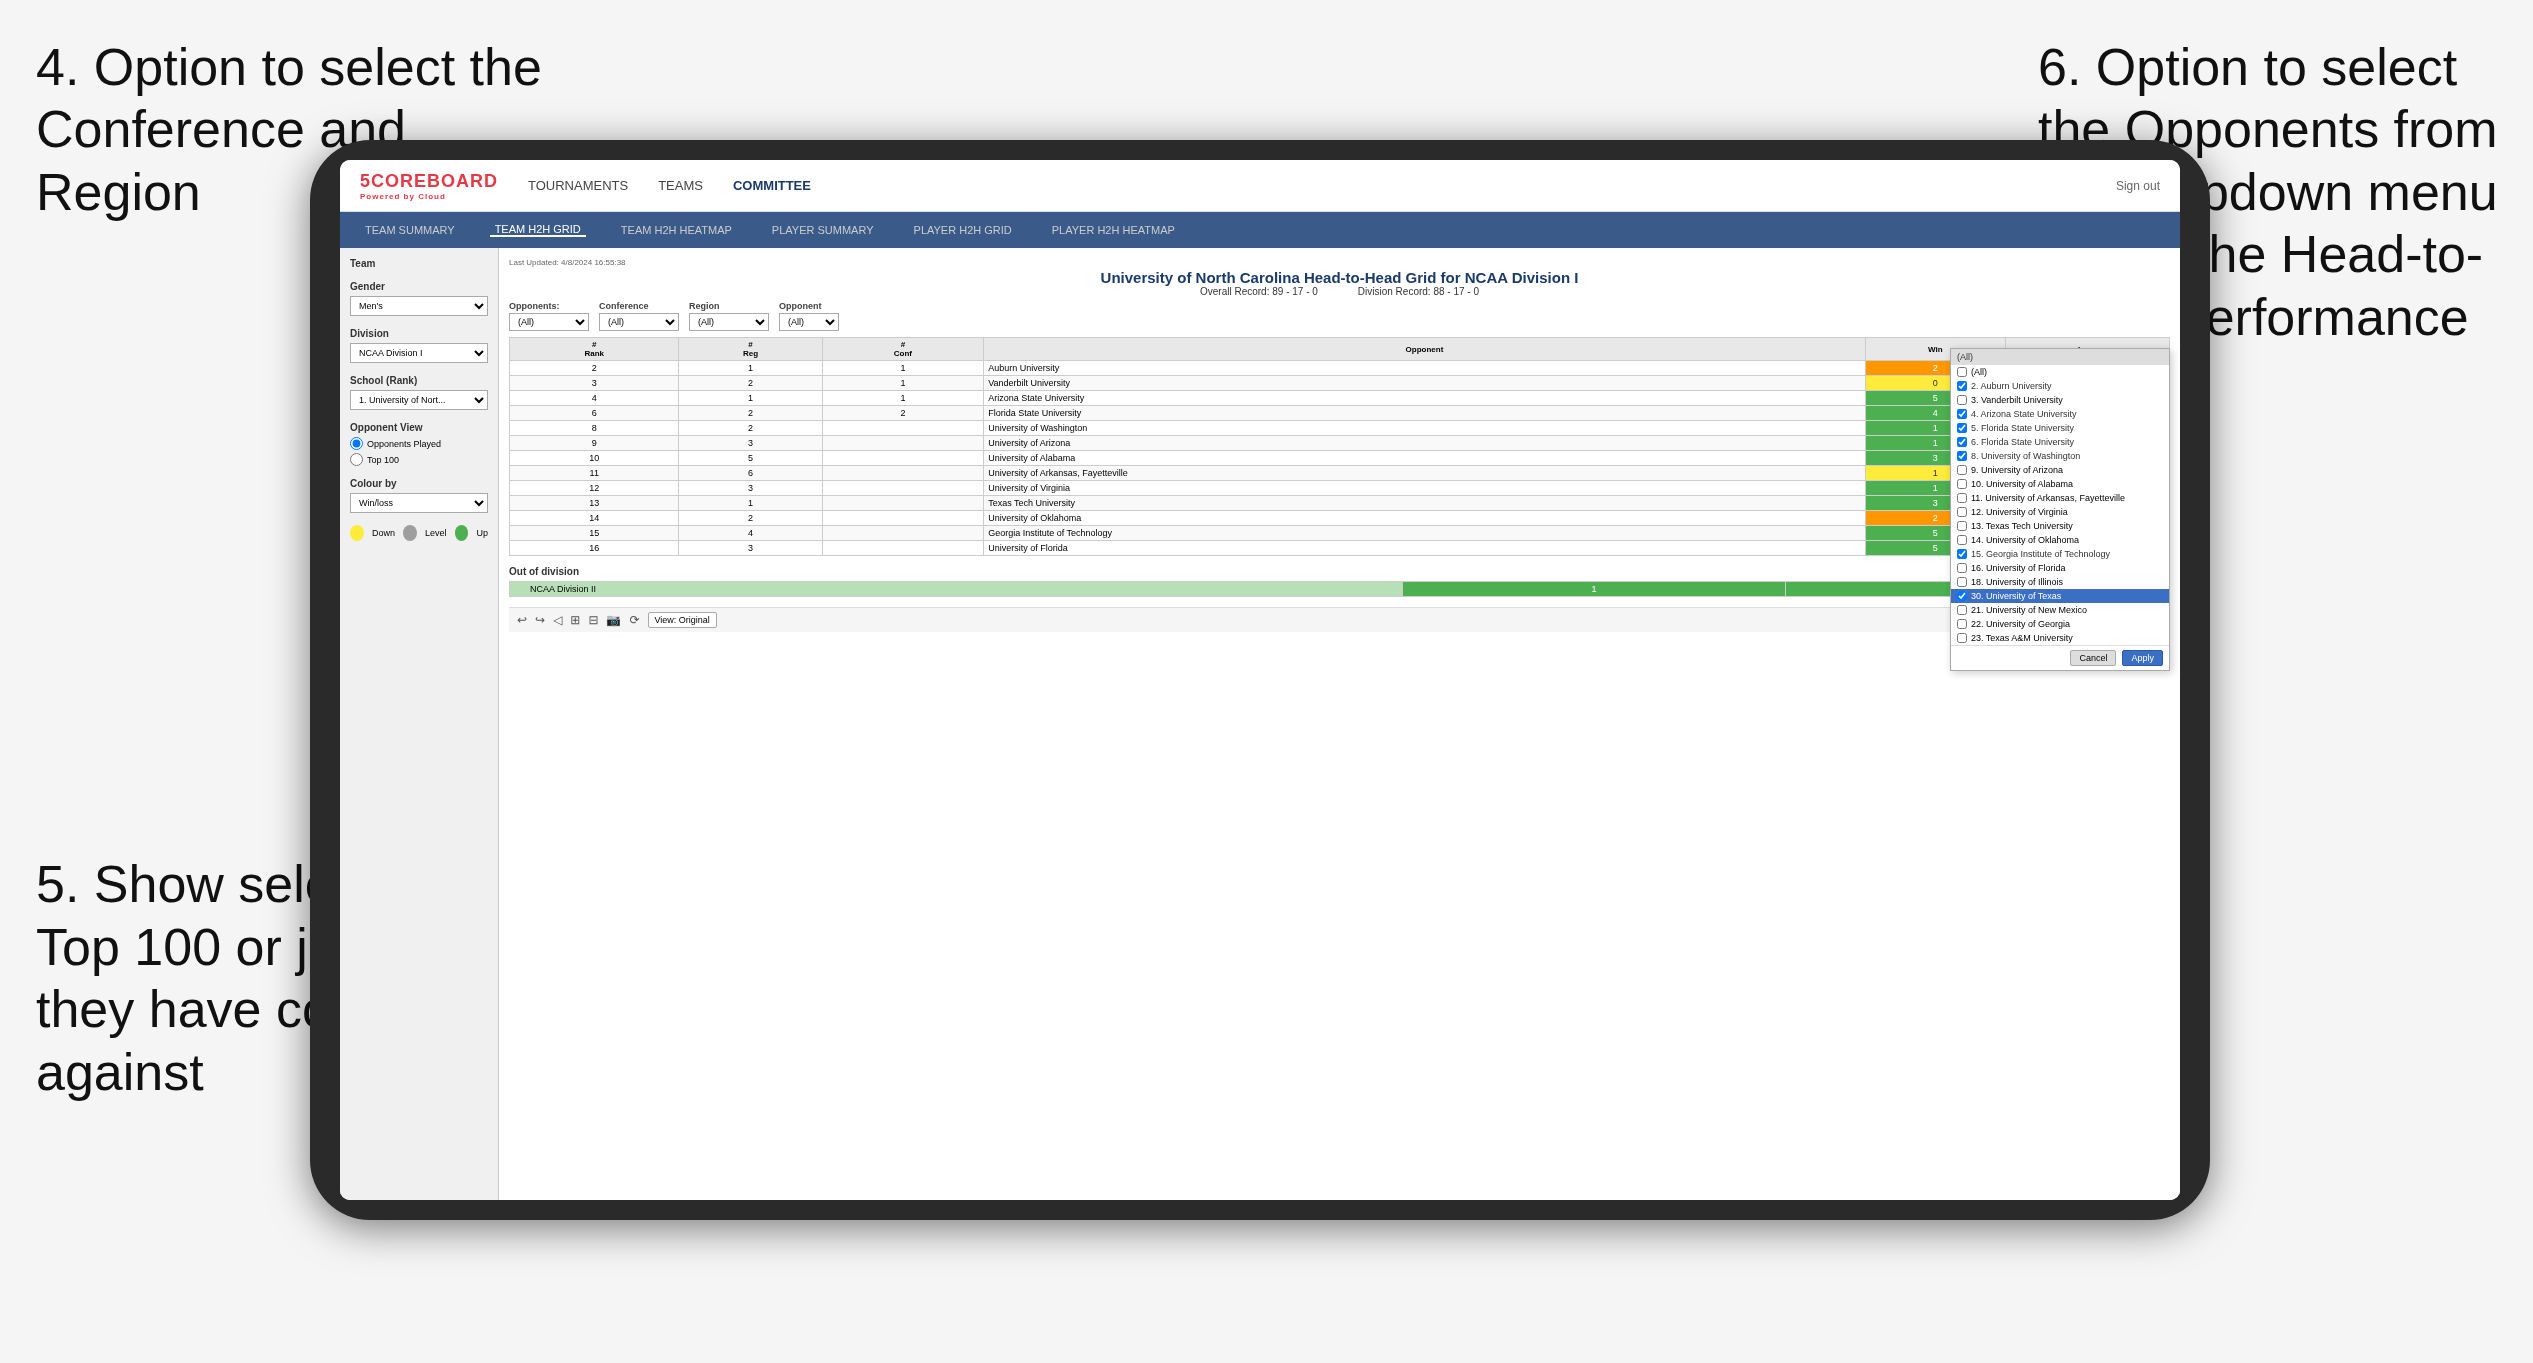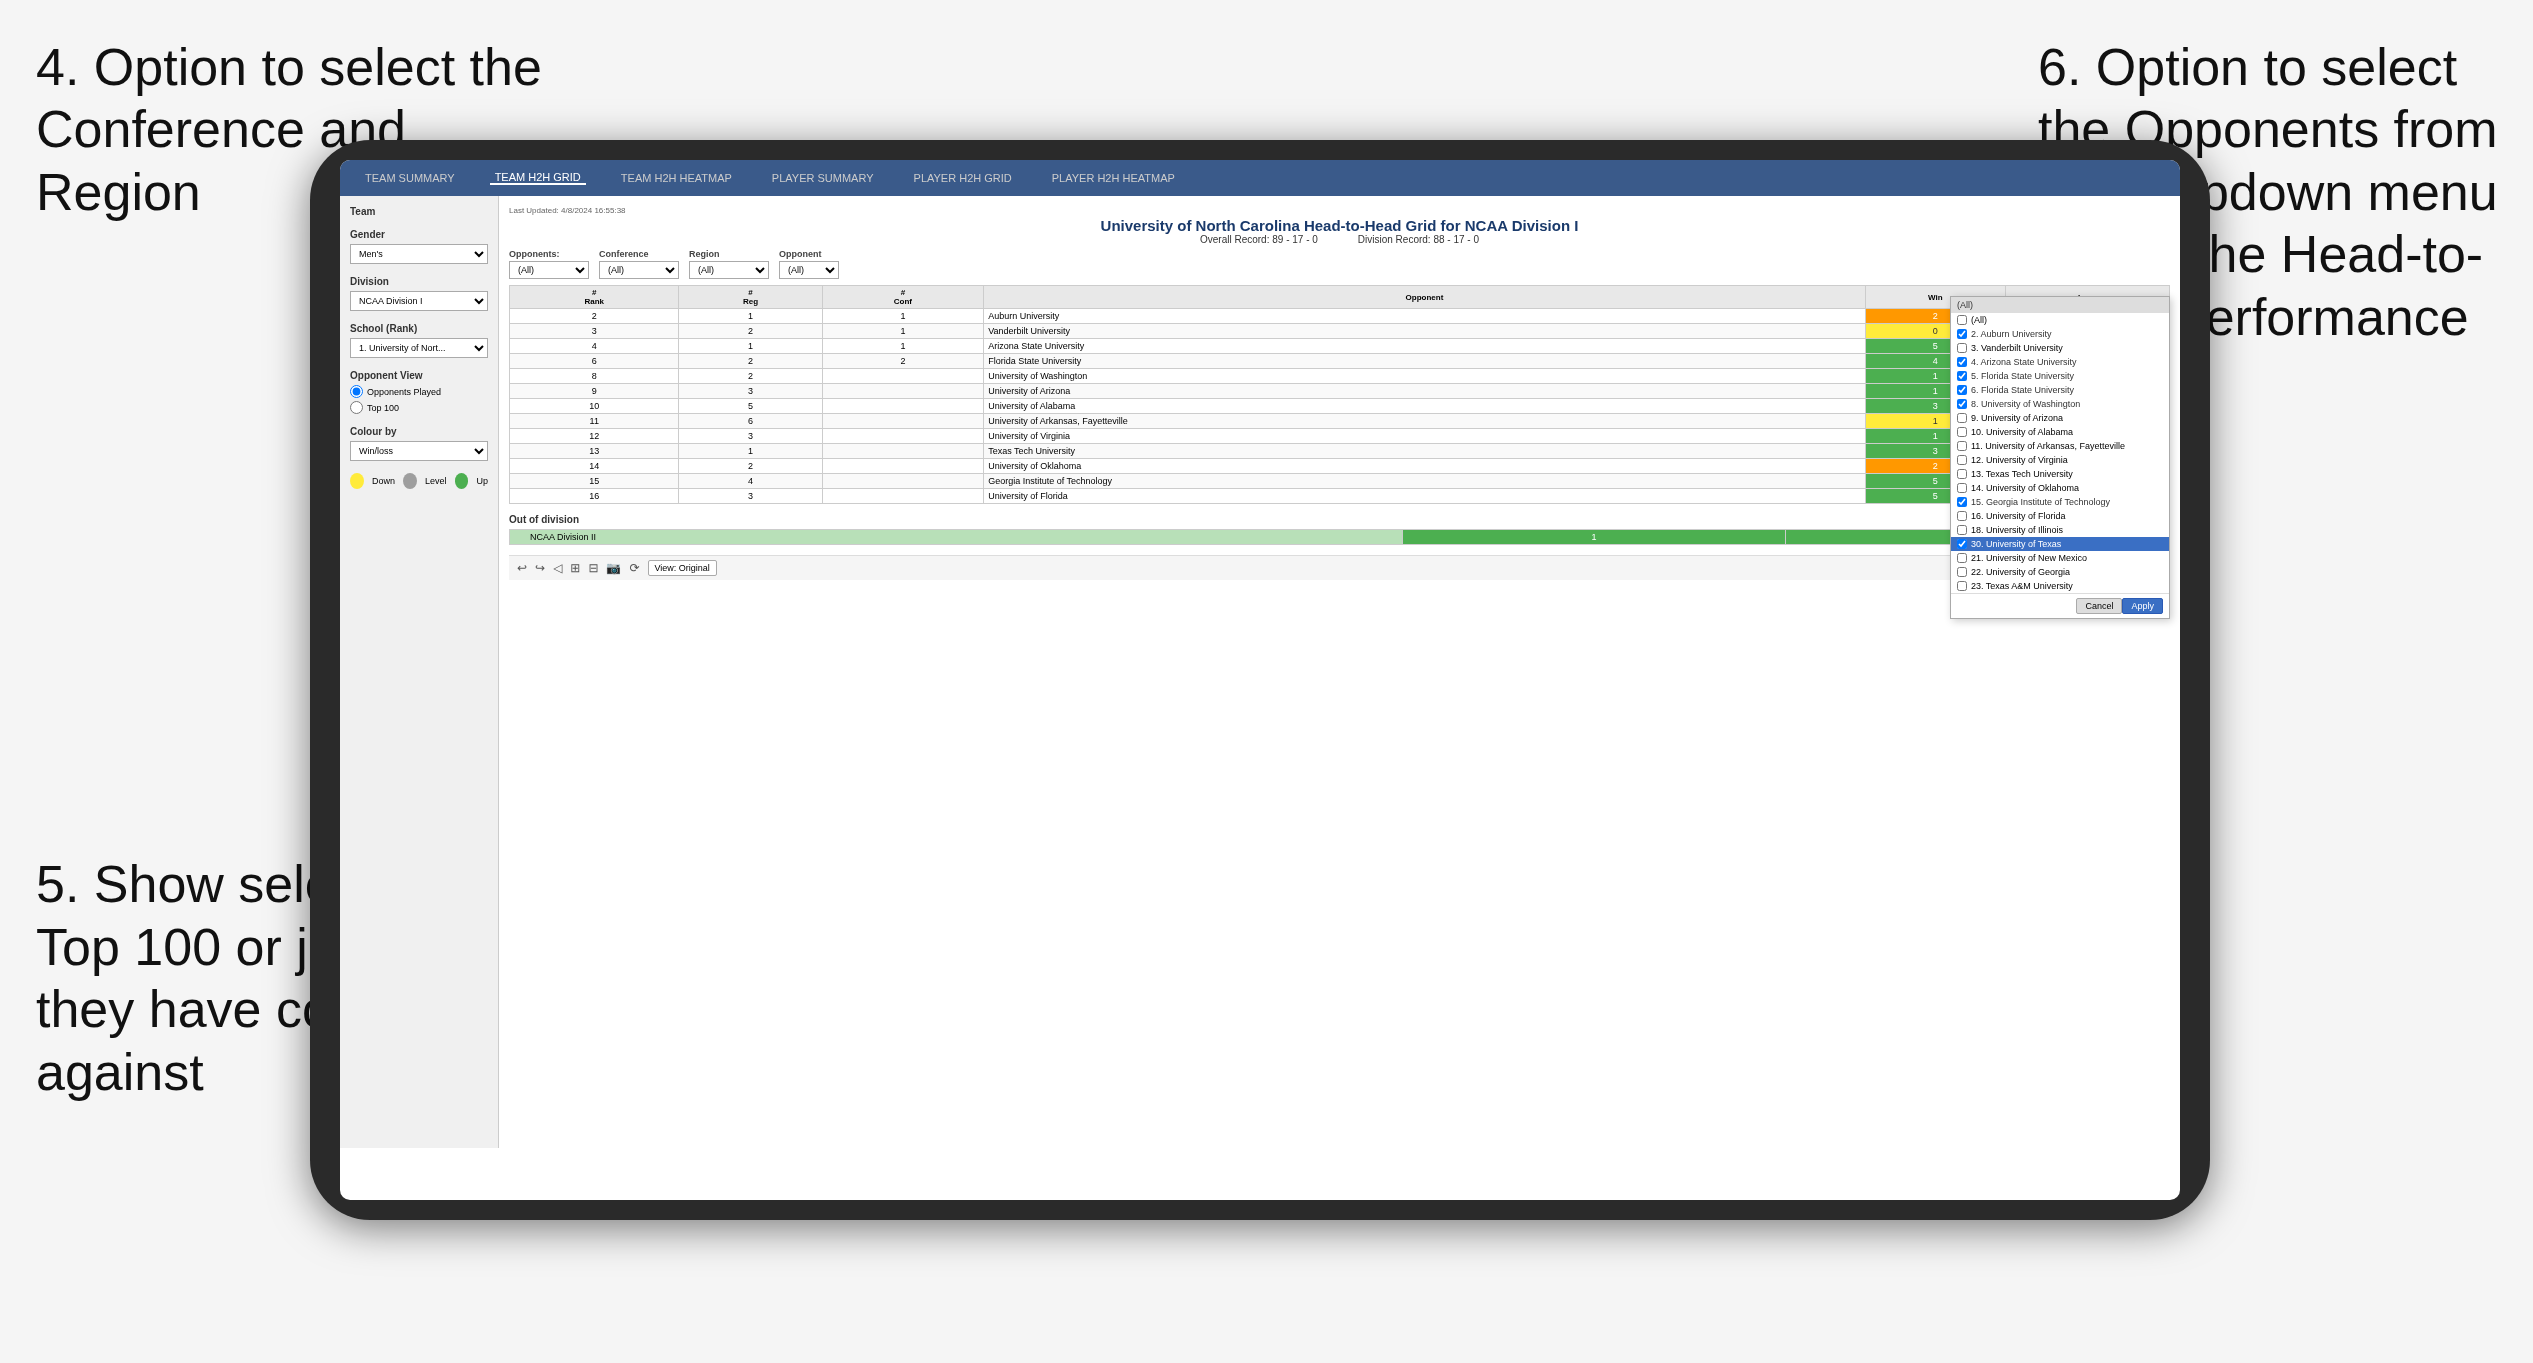--- a/index.html
+++ b/index.html
@@ -340,20 +340,21 @@
       display: flex;
       align-items: center;
       gap: 4px;
     }
     .dropdown-item.selected { background: #3a6fc4; color: #fff; }
     .dropdown-item.checked { color: #333; }
 
     .dropdown-footer {
       display: flex;
       justify-content: flex-end;
+      gap: 6px;
       padding: 4px 6px;
       border-top: 1px solid #ddd;
     }
     .btn-cancel {
       padding: 2px 8px;
       font-size: 9px;
       background: #ddd;
       border: 1px solid #aaa;
       cursor: pointer;
       border-radius: 2px;
@@ -407,20 +408,32 @@
   <line class="arrow-line" x1="2150" y1="300" x2="1500" y2="520"></line>
 </svg>
 
 <svg class="arrow-svg" style="position:absolute;left:0;top:0;width:2533px;height:1363px;pointer-events:none;">
   <line class="arrow-line" x1="440" y1="850" x2="680" y2="800"></line>
 </svg>
 
 <div class="tablet-frame">
   <div class="tablet-screen">
 
+    <div class="app-header">
+      <div class="logo">
+        <span>5COREBOARD</span>
+        <span class="logo-sub">Powered by Cloud</span>
+      </div>
+      <div class="nav-menu">
+        <span class="nav-item">TOURNAMENTS</span>
+        <span class="nav-item">TEAMS</span>
+        <span class="nav-item active">COMMITTEE</span>
+      </div>
+      <span class="sign-out">Sign out</span>
+    </div>
 
     <div class="sub-nav">
       <span class="sub-nav-item">TEAM SUMMARY</span>
       <span class="sub-nav-item active">TEAM H2H GRID</span>
       <span class="sub-nav-item">TEAM H2H HEATMAP</span>
       <span class="sub-nav-item">PLAYER SUMMARY</span>
       <span class="sub-nav-item">PLAYER H2H GRID</span>
       <span class="sub-nav-item">PLAYER H2H HEATMAP</span>
     </div>
 

